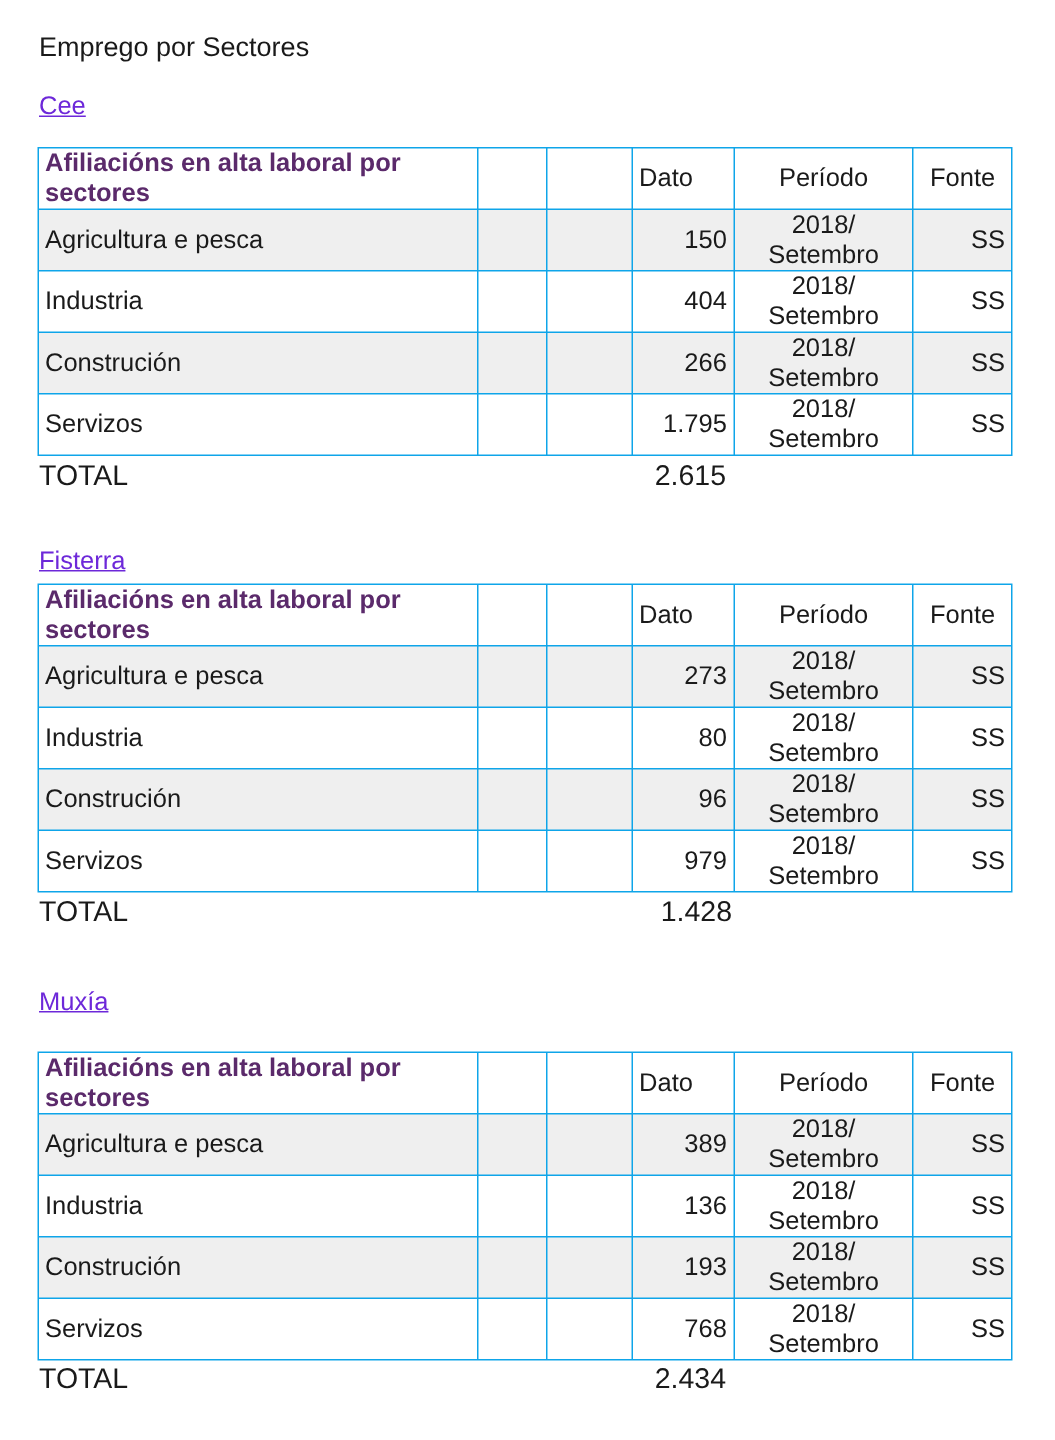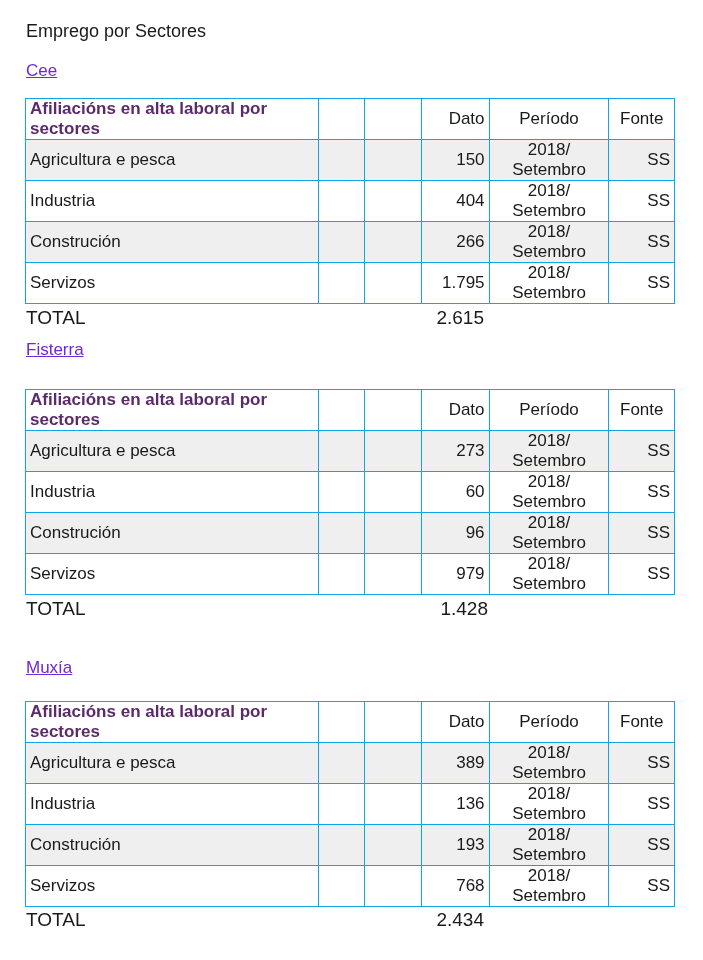--- a/index.html
+++ b/index.html
@@ -34,21 +34,21 @@
     background: #ffffff;
     line-height: 20px;
   }
   table.stats tr.head td { height: 40px; }
   table.stats tr.alt td { background: #efefef; }
   td.hdr-title {
     color: #5b2a6b; font-weight: bold; font-size: 17px;
     line-height: 20px;
   }
   td.c-dato { text-align: right; }
-  td.c-dato.hdr { text-align: right; }
+  td.c-dato.hdr { text-align: left; }
   td.c-per { text-align: center; line-height: 20px; }
   td.c-per.hdr { text-align: center; }
   td.c-fonte { text-align: right; }
   td.c-fonte.hdr { text-align: center; }
   .total-row {
     position: absolute; left: 26px; width: 464px;
     font-size: 19px; height: 22px;
   }
   .total-label { position: absolute; left: 0; top: 0; }
   .total-value { position: absolute; right: 0; top: 0; }
@@ -109,21 +109,21 @@
     <td class="c-per"><span>2018/</span><br><span>Setembro</span></td>
     <td class="c-fonte">SS</td>
   </tr>
 </tbody>
   </table>
 <div class="total-row" style="top:307px">
   <span class="total-label">TOTAL</span>
   <span class="total-value" style="right:6px">2.615</span>
 </div>
 
-<a class="section-link" style="top:340px">Fisterra</a>
+<a class="section-link" style="top:364px">Fisterra</a>
 <table class="stats" style="top:389px">
   <colgroup>
       <col style="width:290px">
       <col style="width:44px">
       <col style="width:56px">
       <col style="width:66px">
       <col style="width:118px">
       <col style="width:64px">
     </colgroup>
   <tbody>
@@ -140,21 +140,21 @@
     <td></td>
         <td></td>
     <td class="c-dato">273</td>
     <td class="c-per"><span>2018/</span><br><span>Setembro</span></td>
     <td class="c-fonte">SS</td>
   </tr>
   <tr>
     <td>Industria</td>
     <td></td>
         <td></td>
-    <td class="c-dato">60</td>
+    <td class="c-dato">80</td>
     <td class="c-per"><span>2018/</span><br><span>Setembro</span></td>
     <td class="c-fonte">SS</td>
   </tr>
   <tr class="alt">
     <td>Construción</td>
     <td></td>
         <td></td>
     <td class="c-dato">96</td>
     <td class="c-per"><span>2018/</span><br><span>Setembro</span></td>
     <td class="c-fonte">SS</td>

